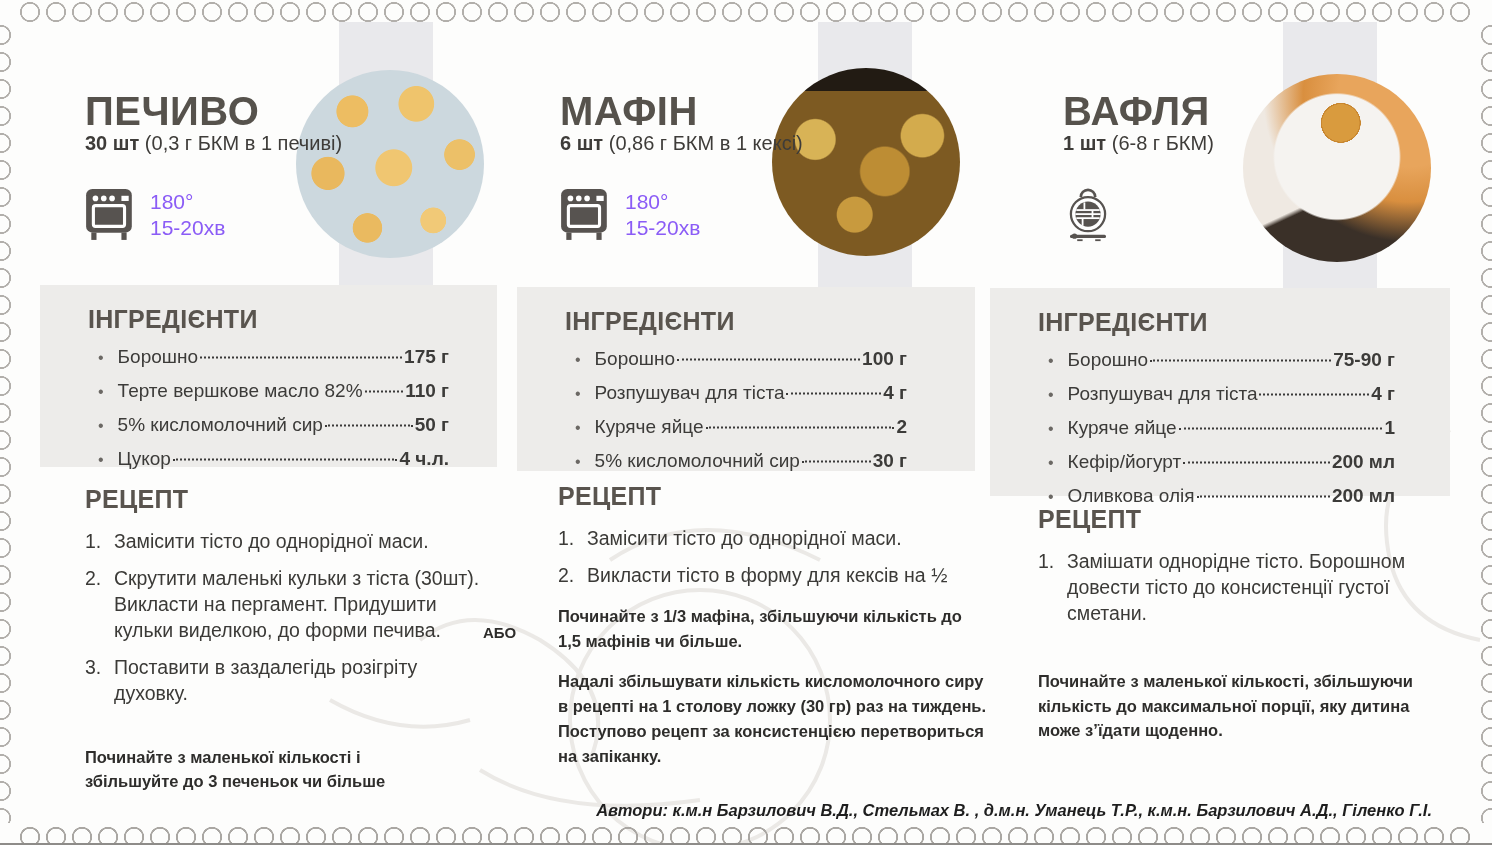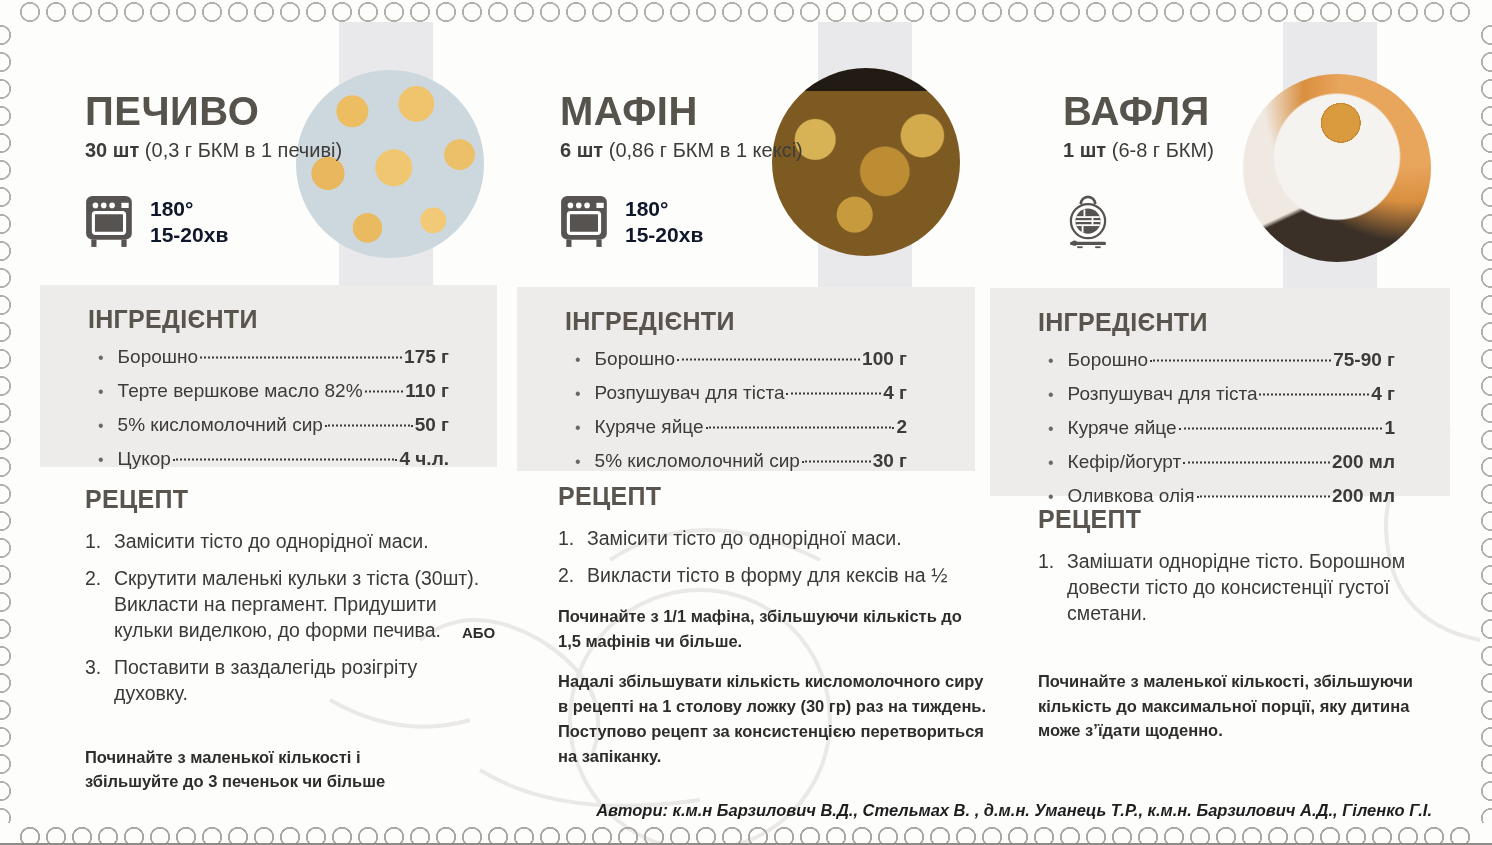--- a/index.html
+++ b/index.html
@@ -61,24 +61,24 @@
       radial-gradient(circle at 88% 12%, #e8a55c 0 30%, #d98f3f 45%, transparent 62%),
       linear-gradient(155deg, transparent 58%, #3a3028 60%),
       #efe9e2;}
 
   
   .col-header{position:absolute;top:90px;z-index:3;}
   .col-header.c1{left:85px;}
   .col-header.c2{left:560px;}
   .col-header.c3{left:1063px;}
   .title{font-size:40px;font-weight:700;color:#56524c;letter-spacing:.5px;margin:0;line-height:1.05;}
-  .subtitle{margin-top:7px;font-size:20px;color:#3e3c39;}
+  .subtitle{font-size:20px;color:#3e3c39;}
   .subtitle .qty{font-weight:700;}
   .icon-row{margin-top:33px;display:flex;align-items:center;gap:15px;}
-  .temps{font-size:21px;font-weight:700;color:#0f172a;line-height:1.25;}
+  .temps{font-size:21px;font-weight:400;color:#8b5cf6;line-height:1.25;}
   .appl-icon{width:50px;height:54px;flex:0 0 auto;}
 
   
   .ingbox{position:absolute;background:#edecea;box-sizing:border-box;padding:20px 0 10px;z-index:3;}
   .ingbox.c1{left:40px;top:285px;width:457px;height:182px;}
   .ingbox.c2{left:517px;top:287px;width:458px;height:184px;}
   .ingbox.c3{left:990px;top:288px;width:460px;height:208px;}
   .ingbox h2{margin:0 0 6px;padding-left:48px;font-size:25px;font-weight:700;color:#59544e;letter-spacing:.3px;}
   .ing-row{display:flex;align-items:baseline;font-size:19px;color:#3c3b39;margin:12px 48px 0 58px;}
   .ingbox.c2 .ing-row{margin-right:68px;}
@@ -95,21 +95,21 @@
   .recipe.c3{left:1038px;top:505px;width:404px;}
   .recipe h2{margin:0;font-size:25px;font-weight:700;color:#59544e;letter-spacing:.3px;}
   ol.steps{list-style:none;counter-reset:s;margin:15px 0 0;padding:0;}
   ol.steps li{counter-increment:s;display:flex;gap:9px;margin-bottom:11px;font-size:19.5px;color:#3b3a37;line-height:1.33;}
   ol.steps li::before{content:counter(s) ".";min-width:20px;flex:0 0 auto;}
   .note{font-weight:700;font-size:16.5px;color:#2e2d2b;line-height:1.5;}
   .recipe.c1 .note{margin-top:38px;width:335px;}
   .recipe.c2 .note{margin-top:15px;width:430px;}
   .recipe.c2 .note + .note{margin-top:16px;}
   .recipe.c3 .note{margin-top:42px;width:400px;}
-  .or-label{position:absolute;left:462px;top:624px;font-size:15px;font-weight:700;color:#2e2d2b;z-index:4;}
+  .or-label{position:absolute;left:483px;top:624px;font-size:15px;font-weight:700;color:#2e2d2b;z-index:4;}
 
   
   .authors{position:absolute;right:60px;top:801px;font-size:16.5px;font-weight:700;font-style:italic;color:#1e1e1e;z-index:4;}
 </style>
 </head>
 <body>
 
 <svg class="doodles" width="1492" height="845" viewBox="0 0 1492 845">
   <g fill="none" stroke="#ebe9e6" stroke-width="4">
     <path d="M 420 640 Q 470 600 540 640 Q 620 690 590 760"></path>
@@ -248,21 +248,21 @@
     <span class="ing-val">30 г</span>
   </div>
 </div>
 
 <div class="recipe c2">
   <h2>РЕЦЕПТ</h2>
   <ol class="steps">
     <li>Замісити тісто до однорідної маси.</li>
     <li>Викласти тісто в форму для кексів на ½</li>
   </ol>
-  <div class="note">Починайте з 1/1 мафіна, збільшуючи кількість до 1,5 мафінів чи більше.</div>
+  <div class="note">Починайте з 1/3 мафіна, збільшуючи кількість до 1,5 мафінів чи більше.</div>
   <div class="note">Надалі збільшувати кількість кисломолочного сиру в рецепті на 1 столову ложку (30 гр) раз на тиждень. Поступово рецепт за консистенцією перетвориться на запіканку.</div>
 </div>
 <div class="or-label">АБО</div>
 
 <div class="col-header c3">
   <h1 class="title">ВАФЛЯ</h1>
   <div class="subtitle">
     <span class="qty">1 шт</span>
     <span>(6-8 г БКМ)</span>
   </div>

